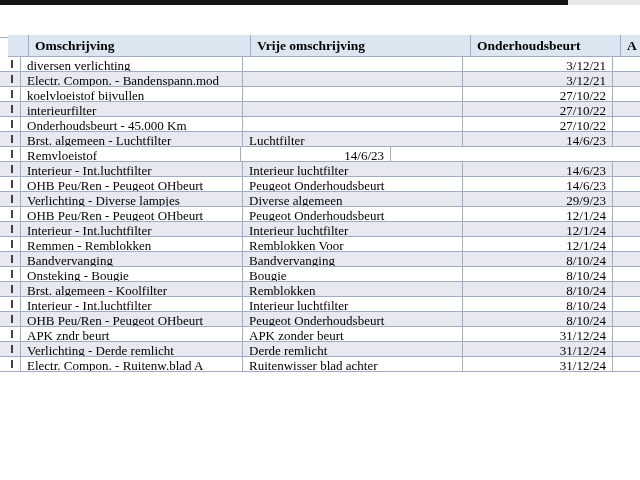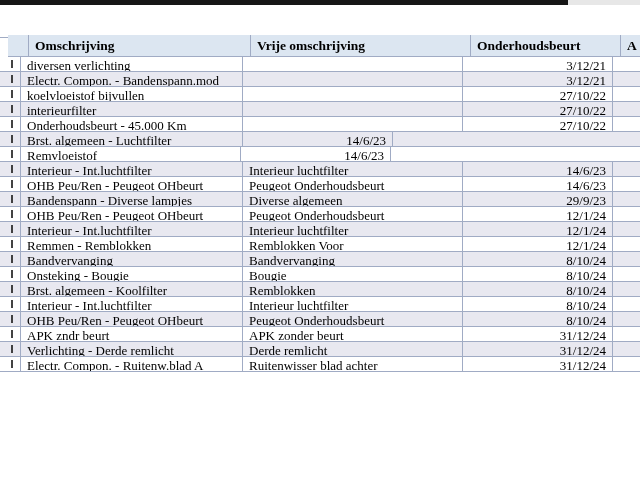--- a/index.html
+++ b/index.html
@@ -110,20 +110,21 @@
         <div class="cell c-oms">Onderhoudsbeurt - 45.000 Km</div>
         <div class="cell c-vrij"></div>
         <div class="cell c-dat">27/10/22</div>
         <div class="cell c-extra"></div>
       </div>
     <div class="row">
         <div class="cell c-strip">
           <span class="frag"></span>
         </div>
         <div class="cell c-oms">Brst. algemeen - Luchtfilter</div>
+        <div class="cell c-vrij">Luchtfilter</div>
         <div class="cell c-dat">14/6/23</div>
         <div class="cell c-extra"></div>
       </div>
     <div class="row">
         <div class="cell c-strip">
           <span class="frag"></span>
         </div>
         <div class="cell c-vrij">Remvloeistof</div>
         <div class="cell c-dat">14/6/23</div>
         <div class="cell c-extra"></div>
@@ -143,21 +144,21 @@
         </div>
         <div class="cell c-oms">OHB Peu/Ren - Peugeot OHbeurt</div>
         <div class="cell c-vrij">Peugeot Onderhoudsbeurt</div>
         <div class="cell c-dat">14/6/23</div>
         <div class="cell c-extra"></div>
       </div>
     <div class="row">
         <div class="cell c-strip">
           <span class="frag"></span>
         </div>
-        <div class="cell c-oms">Bandenspann - Diverse lampjes</div>
+        <div class="cell c-oms">Verlichting - Diverse lampjes</div>
         <div class="cell c-vrij">Diverse algemeen</div>
         <div class="cell c-dat">29/9/23</div>
         <div class="cell c-extra"></div>
       </div>
     <div class="row">
         <div class="cell c-strip">
           <span class="frag"></span>
         </div>
         <div class="cell c-oms">OHB Peu/Ren - Peugeot OHbeurt</div>
         <div class="cell c-vrij">Peugeot Onderhoudsbeurt</div>

